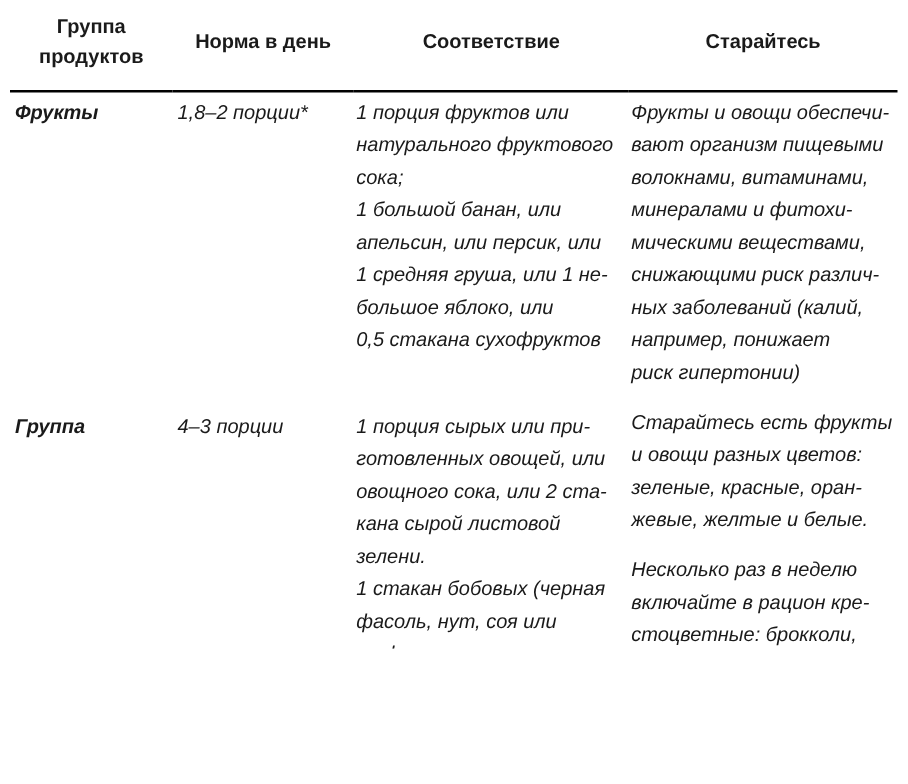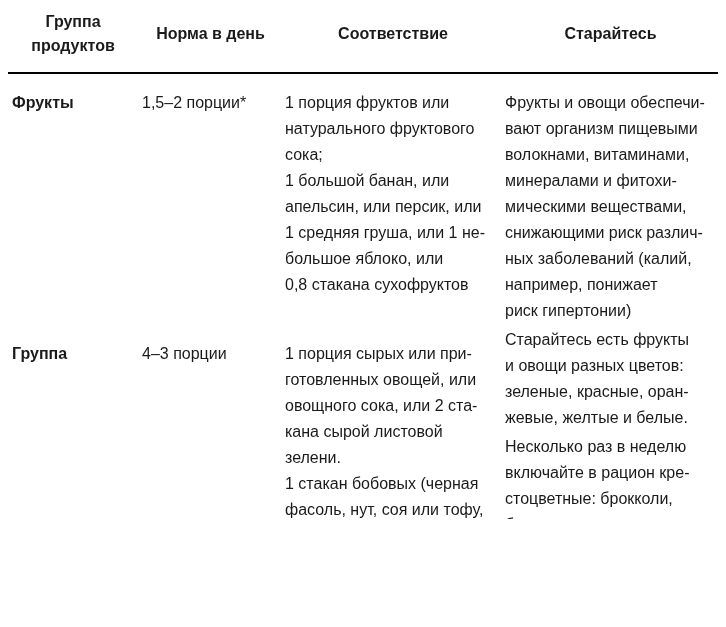--- a/index.html
+++ b/index.html
@@ -33,33 +33,34 @@
     line-height: 24px;
     text-align: center;
     vertical-align: middle;
     padding: 10px 6px 14px 6px;
     border-bottom: 2px solid #000000;
   }
   tbody td {
     vertical-align: top;
     font-size: 16px;
     line-height: 26px;
-    padding: 16px 12px 0 2px;
+    padding: 4px 12px 0 2px;
     white-space: pre-line;
+    font-style: italic;
   }
   tbody tr.row-fruits { height: 252px; }
   td.cell-group { font-weight: bold; padding-left: 4px; }
   td.cell-norm  { padding-left: 4px; }
   td.cell-notes { white-space: normal; padding-right: 2px; }
   td.cell-notes p {
     white-space: pre-line;
     font-size: 16px;
     line-height: 26px;
   }
-  td.cell-notes p + p { margin-top: 3px; }
+  td.cell-notes p + p { margin-top: 14px; }
 </style>
 </head>
 <body>
 
 <div class="page">
   <table class="nutrition-table">
     <colgroup>
       <col class="c-group">
       <col class="c-norm">
       <col class="c-eq">
@@ -69,29 +70,29 @@
       <tr>
         <th>Группа продуктов</th>
         <th>Норма в день</th>
         <th>Соответствие</th>
         <th>Старайтесь</th>
       </tr>
     </thead>
     <tbody>
       <tr class="row-fruits">
         <td class="cell-group">Фрукты</td>
-        <td class="cell-norm">1,5–2 порции*</td>
+        <td class="cell-norm">1,8–2 порции*</td>
         <td class="cell-eq">1 порция фруктов или
 натурального фруктового
 сока;
 1 большой банан, или
 апельсин, или персик, или
 1 средняя груша, или 1 не-
 большое яблоко, или
-0,8 стакана сухофруктов</td>
+0,5 стакана сухофруктов</td>
         <td class="cell-notes" rowspan="2">
           <p>Фрукты и овощи обеспечи-
 вают организм пищевыми
 волокнами, витаминами,
 минералами и фитохи-
 мическими веществами,
 снижающими риск различ-
 ных заболеваний (калий,
 например, понижает
 риск гипертонии)</p>

